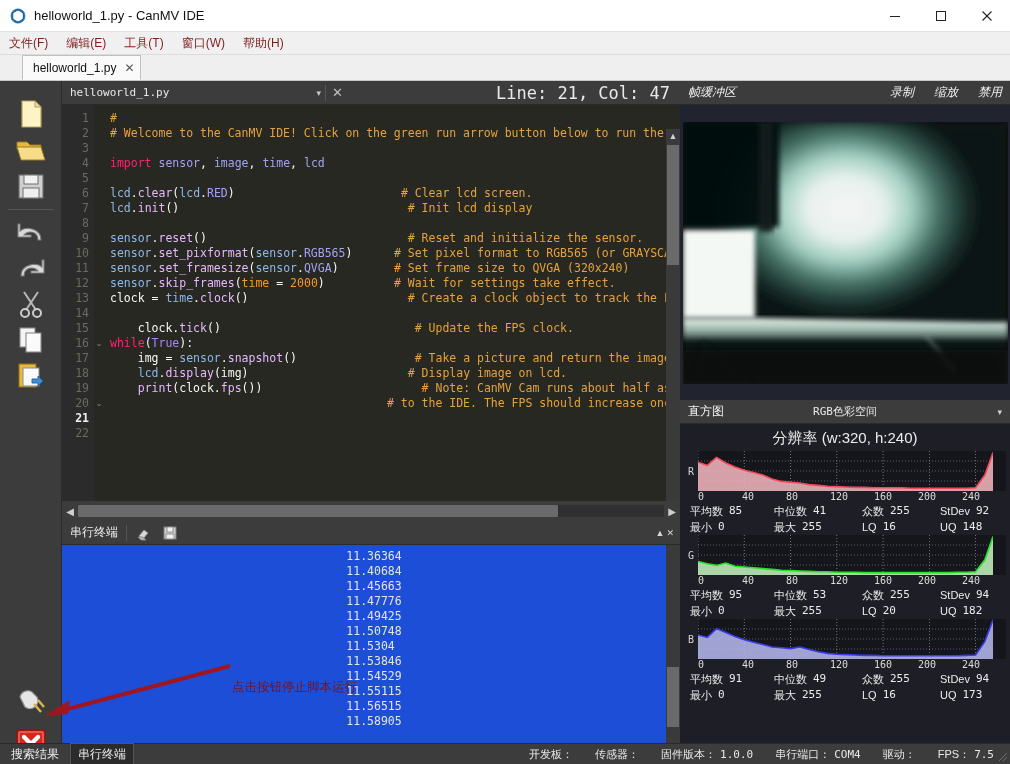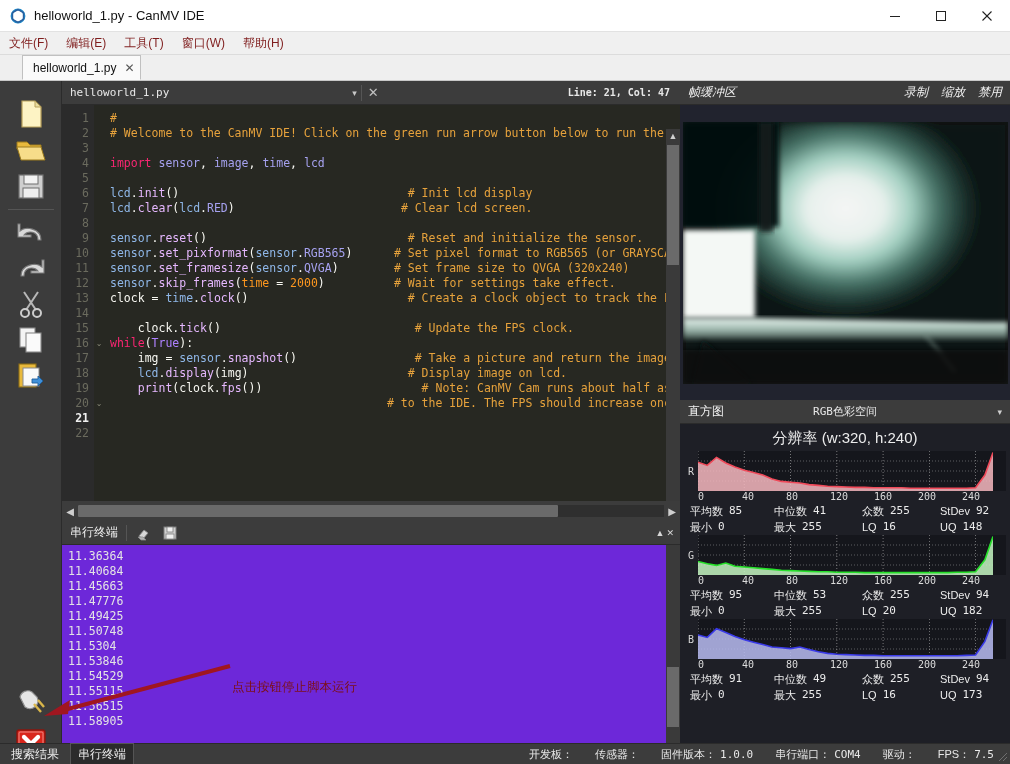--- a/index.html
+++ b/index.html
@@ -43,21 +43,21 @@
 
   
   .editorwrap { position:absolute; left:62px; top:81px; width:618px; height:440px; background:#2b2b2b; }
   .edit-head { height:24px; background:#3c3c3c; display:flex; align-items:center;
      border-bottom:1px solid #2b2b2b; }
   .edit-file { margin-left:8px; font-family:"DejaVu Sans Mono", monospace; font-size:11px; color:#e8e8e8; }
   .edit-caret { margin-left:auto; margin-right:4px; color:#c8c8c8; font-size:9px; }
   .edit-x { color:#c0c0c0; font-size:13px; padding:0 6px; }
   .vsep { width:1px; height:16px; background:#555; }
   .edit-pos { margin-left:auto; margin-right:10px; font-family:"DejaVu Sans Mono", monospace;
-     font-size:10px; color:#e8e8e8;font-weight:bold; }
+     font-size:17px; color:#e8e8e8; }
 
   .codearea { position:relative; height:396px; background:#272822; overflow:hidden; display:flex; }
   .gutter { width:32px; background:#2b2b2b; text-align:right; padding-top:6px; flex:none; }
   .gutter div { font-family:"DejaVu Sans Mono", monospace; font-size:11.5px; line-height:15px;
      color:#6b6b5e; padding-right:5px; }
   .gutter div.cur { color:#f0f0f0; font-weight:bold; }
   .foldcol { width:10px; background:#272822; padding-top:6px; flex:none; }
   .foldcol div { height:15px; font-size:8px; color:#8a8a7a; text-align:center; line-height:15px; }
   .codebody { flex:1; padding-top:6px; position:relative; overflow:hidden; }
   .cl { font-family:"DejaVu Sans Mono", monospace; font-size:11.5px; line-height:15px;
@@ -80,36 +80,36 @@
   .vs-thumb { position:absolute; left:1px; top:16px; width:12px; height:120px; background:#6a6a6a; }
   .vs-arrow { position:absolute; left:0; width:14px; height:14px; text-align:center; color:#d0d0d0; font-size:9px; line-height:14px; }
 
   
   .termwrap { position:absolute; left:62px; top:521px; width:618px; height:222px; background:#1e1f26; }
   .term-head { height:24px; background:#3c3c3c; display:flex; align-items:center; gap:8px;
      padding-left:8px; border-bottom:1px solid #2b2b2b; }
   .term-title { font-size:12px; color:#f0f0f0; }
   .term-ico { width:18px; height:16px; }
   .term-ctrl { margin-left:auto; display:flex; gap:2px; padding-right:6px; color:#d8d8d8; font-size:9px; }
-  .term-body { position:relative; height:198px; background:#6d28d9; overflow:hidden; display:flex; }
+  .term-body { position:relative; height:198px; background:#1d4ed8; overflow:hidden; display:flex;justify-content:center; }
   .term-lines { padding:4px 0 0 6px; }
   .term-lines div { font-family:"DejaVu Sans Mono", monospace; font-size:11.5px; line-height:15px; color:#e4e4e4; }
   .term-vs { position:absolute; right:0; top:0; width:14px; height:198px; background:#3a3a3a; }
   .term-vs .thumb { position:absolute; left:1px; bottom:16px; width:12px; height:60px; background:#6a6a6a; }
 
   .annot { position:absolute; left:232px; top:679px; font-size:12.5px; color:#7c1016;
      font-family:"Liberation Sans", sans-serif; z-index:40; white-space:nowrap; }
   .arrow-svg { position:absolute; left:40px; top:660px; z-index:39; }
 
   
   .rightcol { position:absolute; left:680px; top:81px; width:330px; height:663px; background:#2b2b2b; }
   .panel-head { height:24px; background:#3c3c3c; display:flex; align-items:center;
      padding:0 8px; border-bottom:1px solid #2b2b2b;font-style:italic; }
   .panel-title { font-size:12px; color:#f2f2f2; }
-  .panel-actions { margin-left:auto; display:flex; gap:13px; }
+  .panel-actions { margin-left:auto; display:flex; gap:20px; }
   .panel-actions span { font-size:12px; color:#f2f2f2; }
   .fb-view { height:295px; background:#21232e; display:flex; align-items:center; justify-content:center; }
   .fb-img { position:relative; width:325px; height:262px; overflow:hidden; background:#0b0d0c; }
 
   .hist-head { height:24px; background:#3c3c3c; display:flex; align-items:center;
      padding:0 8px; border-bottom:1px solid #2b2b2b; position:relative; }
   .hist-cs { position:absolute; left:0; right:0; text-align:center; font-size:11px; color:#e8e8e8;
      font-family:"DejaVu Sans Mono", monospace; pointer-events:none; }
   .hist-arrow { margin-left:auto; color:#cfcfcf; font-size:9px; }
   .hist-body { background:#1e1f26; height:320px; }
@@ -318,22 +318,22 @@
           <div>⌄</div>
           <div></div>
           <div></div>
         </div>
       <div class="codebody" id="codebody">
           <div class="cl"><span class="cmt">#</span></div>
           <div class="cl"><span class="cmt"># Welcome to the CanMV IDE! Click on the green run arrow button below to run the</span></div>
           <div class="cl">&nbsp;</div>
           <div class="cl"><span class="kw">import</span> <span class="mod">sensor</span><span class="pl">,</span> <span class="mod">image</span><span class="pl">,</span> <span class="mod">time</span><span class="pl">,</span> <span class="mod">lcd</span></div>
           <div class="cl">&nbsp;</div>
+          <div class="cl"><span class="obj">lcd</span><span class="pl">.</span><span class="fn">clear</span><span class="pl">(</span><span class="obj">lcd</span><span class="pl">.</span><span class="mod">RED</span><span class="pl">)</span>                        <span class="cmt"># Clear lcd screen.</span></div>
           <div class="cl"><span class="obj">lcd</span><span class="pl">.</span><span class="fn">init</span><span class="pl">()</span>                                 <span class="cmt"># Init lcd display</span></div>
-          <div class="cl"><span class="obj">lcd</span><span class="pl">.</span><span class="fn">clear</span><span class="pl">(</span><span class="obj">lcd</span><span class="pl">.</span><span class="mod">RED</span><span class="pl">)</span>                        <span class="cmt"># Clear lcd screen.</span></div>
           <div class="cl">&nbsp;</div>
           <div class="cl"><span class="obj">sensor</span><span class="pl">.</span><span class="fn">reset</span><span class="pl">()</span>                             <span class="cmt"># Reset and initialize the sensor.</span></div>
           <div class="cl"><span class="obj">sensor</span><span class="pl">.</span><span class="fn">set_pixformat</span><span class="pl">(</span><span class="obj">sensor</span><span class="pl">.</span><span class="mod">RGB565</span><span class="pl">)</span>      <span class="cmt"># Set pixel format to RGB565 (or GRAYSCALE)</span></div>
           <div class="cl"><span class="obj">sensor</span><span class="pl">.</span><span class="fn">set_framesize</span><span class="pl">(</span><span class="obj">sensor</span><span class="pl">.</span><span class="mod">QVGA</span><span class="pl">)</span>        <span class="cmt"># Set frame size to QVGA (320x240)</span></div>
           <div class="cl"><span class="obj">sensor</span><span class="pl">.</span><span class="fn">skip_frames</span><span class="pl">(</span><span class="arg">time</span> <span class="pl">=</span> <span class="arg">2000</span><span class="pl">)</span>          <span class="cmt"># Wait for settings take effect.</span></div>
           <div class="cl"><span class="pl">clock = </span><span class="obj">time</span><span class="pl">.</span><span class="fn">clock</span><span class="pl">()</span>                       <span class="cmt"># Create a clock object to track the FPS.</span></div>
           <div class="cl">&nbsp;</div>
           <div class="cl">    <span class="pl">clock.</span><span class="fn">tick</span><span class="pl">()</span>                            <span class="cmt"># Update the FPS clock.</span></div>
           <div class="cl"><span class="kw">while</span><span class="pl">(</span><span class="num">True</span><span class="pl">):</span></div>
           <div class="cl">    <span class="pl">img = </span><span class="obj">sensor</span><span class="pl">.</span><span class="fn">snapshot</span><span class="pl">()</span>                 <span class="cmt"># Take a picture and return the image.</span></div>

